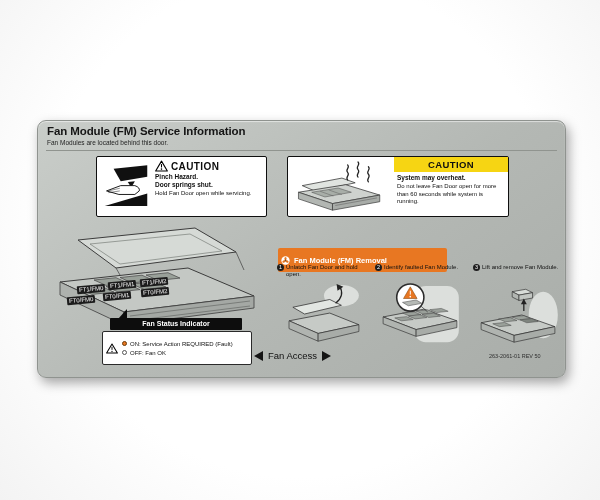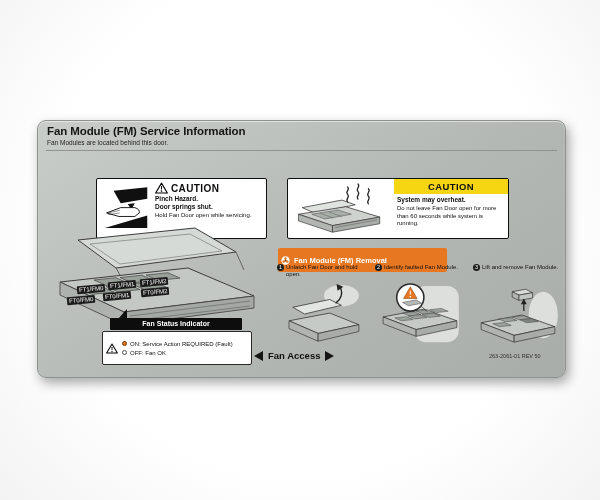--- a/index.html
+++ b/index.html
@@ -7,21 +7,21 @@
          background:radial-gradient(circle at 50% 45%, #ffffff 62%, #f3f3f3 100%);
          font-family:"Liberation Sans", sans-serif;}
   .plate{position:absolute;left:37px;top:120px;width:527px;height:256px;
          background:linear-gradient(145deg,#c9cdc9 0%,#b4b8b4 55%,#a9ada9 100%);
          border:1px solid #8f938f;border-radius:9px;
          box-shadow:3px 5px 12px rgba(0,0,0,.35), inset 0 1px 1px rgba(255,255,255,.55);}
   .title{position:absolute;left:9px;top:4px;font-size:11.5px;font-weight:bold;color:#151515;letter-spacing:-.1px;}
   .subtitle{position:absolute;left:9px;top:18px;font-size:6.5px;color:#1e1e1e;}
   .hrule{position:absolute;left:8px;top:29px;width:511px;border-top:1px solid #90948f;}
 
-  .caution{position:absolute;background:#fff;border:1.6px solid #0f0f0f;border-radius:2px;display:flex;box-sizing:border-box;margin-top:22px;}
+  .caution{position:absolute;background:#fff;border:1.6px solid #0f0f0f;border-radius:2px;display:flex;box-sizing:border-box;}
   .pinch{left:58px;top:35px;width:171px;height:61px;}
   .heat{left:249px;top:35px;width:222px;height:61px;}
   .pic{width:58px;display:flex;align-items:center;justify-content:center;}
   .pinchsvg{width:46px;height:43px;}
   .ct{flex:1;padding:3px 3px 2px 0;}
   .chead{display:flex;align-items:center;gap:3px;margin-bottom:1px;}
   .warn{width:13px;height:12px;}
   .cword{font-size:10px;font-weight:bold;letter-spacing:.4px;color:#0d0d0d;}
   .cb{font-size:6.5px;font-weight:bold;color:#101010;line-height:1.25;}
   .cn{font-size:6px;color:#101010;line-height:1.25;margin-top:1px;}
@@ -61,21 +61,21 @@
   .rm-steps{position:absolute;left:239px;top:143px;width:288px;display:flex;gap:6px;}
   .step{width:92px;display:flex;gap:2px;box-sizing:border-box;}
   .snum{flex:0 0 auto;width:7px;height:7px;border-radius:50%;background:#1d1d1d;color:#fff;
         font-size:5.5px;text-align:center;line-height:7px;}
   .stxt{font-size:6px;line-height:1.2;color:#101010;}
   .rm-figs{position:absolute;left:238px;top:161px;display:flex;gap:6px;}
   .rm-figs svg{width:92px;height:66px;}
 
   .fan-access{position:absolute;left:216px;top:229px;display:flex;align-items:center;gap:5px;}
   .arr{width:9px;height:10px;}
-  .fa-txt{font-size:9.5px;font-weight:bold;color:#0f0f0f;}
+  .fa-txt{font-size:9.5px;font-weight:normal;color:#0f0f0f;}
   .pn{position:absolute;left:451px;top:232px;font-size:5.5px;color:#2e2e2e;}
 </style>
 </head>
 <body>
 
 <div class="photo">
   <div class="plate">
 
     <div class="title">Fan Module (FM) Service Information</div>
     <div class="subtitle">Fan Modules are located behind this door.</div>

